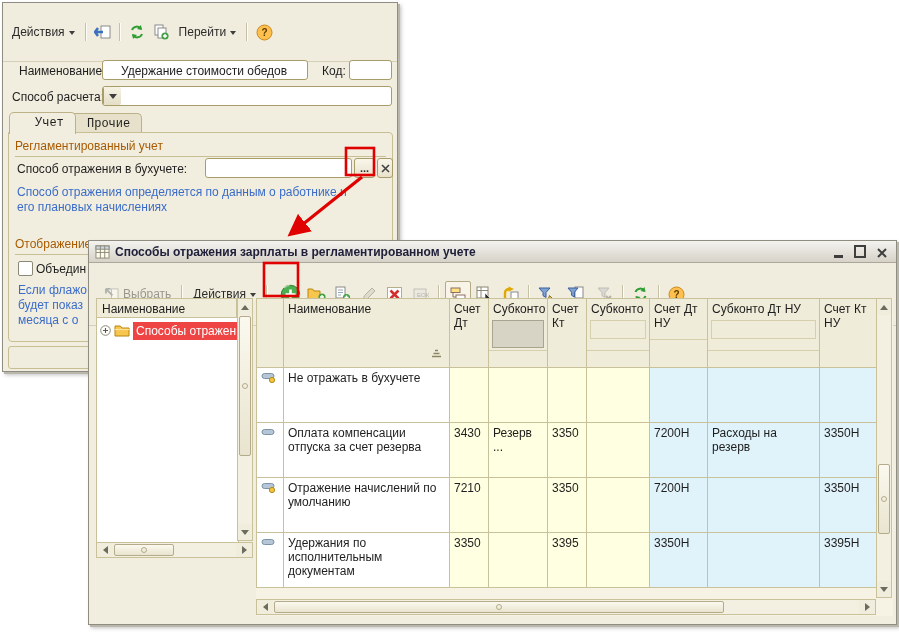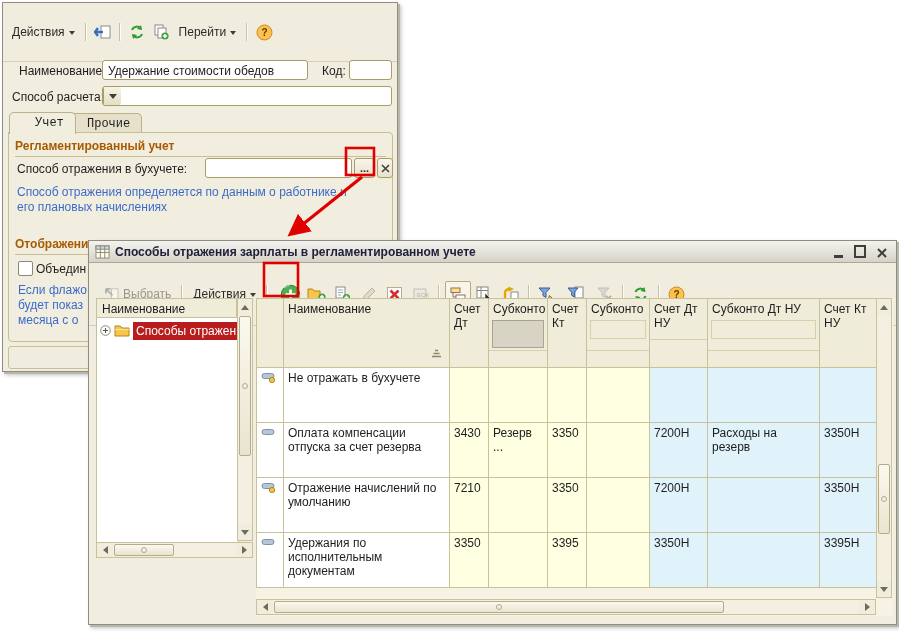--- a/index.html
+++ b/index.html
@@ -21,42 +21,42 @@
   .tbtn{display:flex;align-items:center;gap:4px;padding:2px 5px;border-radius:2px;color:#2B2B2B;white-space:nowrap;}
   .tbtn .dd{width:0;height:0;border-left:3px solid transparent;border-right:3px solid transparent;
             border-top:4px solid #3E3E3E;margin-top:1px;}
   .tsep{width:1px;height:18px;background:#C6C0A7;border-right:1px solid #FDFCF5;margin:0 3px;flex:none;}
   .ibtn{width:24px;height:24px;display:flex;align-items:center;justify-content:center;border-radius:2px;flex:none;}
   #win1 .ibtn{width:22px;height:22px;}
   .ibtn.pressed{border:1px solid #B4AB85;background:#F8F5E8;}
   .disabled{opacity:.45;filter:grayscale(85%);}
   .lbl{position:absolute;white-space:nowrap;}
   .field{position:absolute;background:#FFFFFF;border:1px solid #A89C68;border-radius:3px;height:20px;
-         box-sizing:border-box;padding:3px 5px;overflow:hidden;white-space:nowrap;}
+         box-sizing:border-box;padding:3px 18px;overflow:hidden;white-space:nowrap;}
   .combo{display:flex;padding:0;}
   .combo .val{flex:1;padding:3px 5px;overflow:hidden;white-space:nowrap;}
   .combo .cbtn{width:17px;background:linear-gradient(#F7F3E4,#E4DEC6);border-left:1px solid #A89C68;
                display:flex;align-items:center;justify-content:center;border-radius:0 2px 2px 0;}
   .combo .cbtn i{width:0;height:0;border-left:4px solid transparent;border-right:4px solid transparent;
                  border-top:5px solid #3E3E3E;}
   .sqbtn{position:absolute;box-sizing:border-box;background:linear-gradient(#F9F6EA,#E8E2CC);
          border:1px solid #A89C68;border-radius:3px;display:flex;align-items:center;justify-content:center;
          font-weight:bold;color:#2B2B2B;}
   .tab{position:absolute;height:20px;box-sizing:border-box;padding:3px 11px 0 25px;
        border:1px solid #BCB188;border-bottom:none;border-radius:5px 5px 0 0;background:#E7E1CB;font-family:Liberation Mono, monospace;}
   .tab.active{background:#F2EEDF;height:22px;z-index:3;font-weight:normal;}
   .gpanel{position:absolute;border:1px solid #C8BE94;border-radius:0 4px 4px 4px;background:#F2EEDF;z-index:2;}
-  .sect-hd{position:absolute;font-weight:bold;color:#A85A00;padding-bottom:3px;border-bottom:1px solid #C8BE94;white-space:nowrap;overflow:hidden;}
+  .sect-hd{position:absolute;font-weight:normal;color:#A85A00;padding-bottom:3px;border-bottom:1px solid #C8BE94;white-space:nowrap;overflow:hidden;}
   .hint{position:absolute;color:#3A6CC8;line-height:15px;}
   .chk{position:absolute;width:13px;height:13px;background:#fff;border:1px solid #8A8876;border-radius:2px;}
   
   .hdrcell{background:#F0ECDA;border:1px solid #C9C199;box-sizing:border-box;}
   #tree-panel{position:absolute;background:#FFFFFF;border:1px solid #C9C199;}
   .tree-row{position:absolute;display:flex;align-items:center;gap:3px;height:19px;}
-  .tree-sel{background:#b91c1c;color:#FFFFFF;padding:2px 3px;white-space:nowrap;overflow:hidden;flex:1;}
+  .tree-sel{background:#ef4444;color:#FFFFFF;padding:2px 3px;white-space:nowrap;overflow:hidden;flex:1;}
   
   .sb{position:absolute;background:#F3F0E1;border:1px solid #C9C199;box-sizing:border-box;}
   .sb-btn{position:absolute;background:#F0EDDD;display:flex;align-items:center;justify-content:center;}
   .tri-up{width:0;height:0;border-left:4px solid transparent;border-right:4px solid transparent;border-bottom:5px solid #6B6B5E;}
   .tri-dn{width:0;height:0;border-left:4px solid transparent;border-right:4px solid transparent;border-top:5px solid #6B6B5E;}
   .tri-lf{width:0;height:0;border-top:4px solid transparent;border-bottom:4px solid transparent;border-right:5px solid #6B6B5E;}
   .tri-rt{width:0;height:0;border-top:4px solid transparent;border-bottom:4px solid transparent;border-left:5px solid #6B6B5E;}
   .sb-thumb{position:absolute;background:linear-gradient(#FBF9EF,#E9E4CF);border:1px solid #B3AB89;
             border-radius:2px;box-sizing:border-box;}
   .grip{position:absolute;width:4px;height:4px;border:1px solid #B3AB89;border-radius:50%;left:50%;top:50%;

